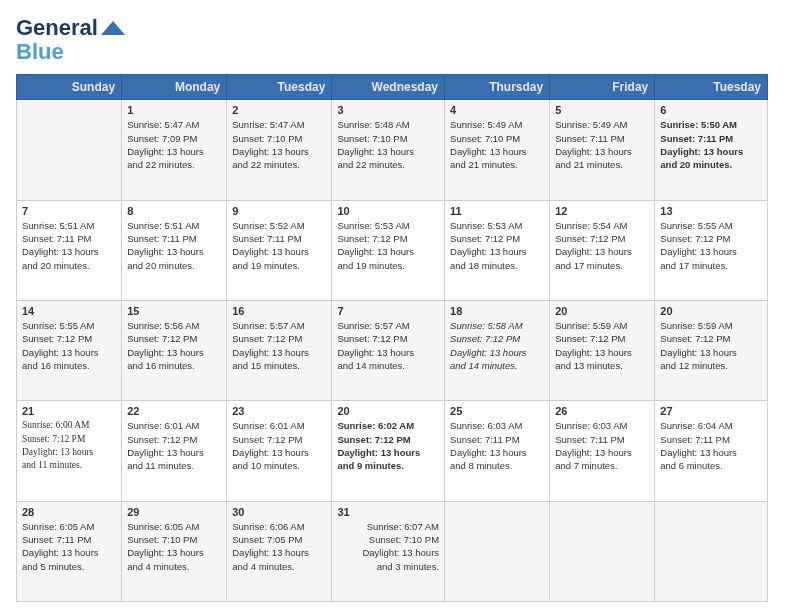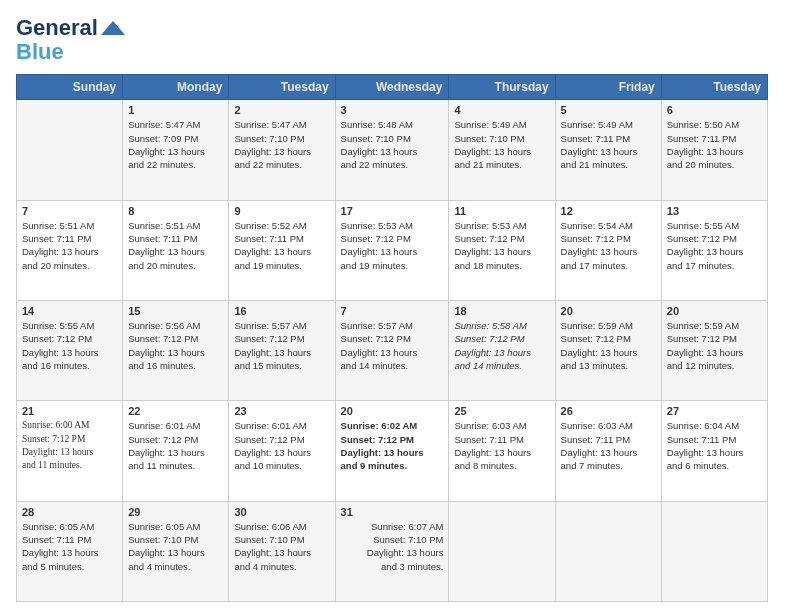--- a/index.html
+++ b/index.html
@@ -145,21 +145,21 @@
           </td>
           <td>
             <span class="day-num">5</span>
             <div class="day-info" style="white-space: pre-line;">Sunrise: 5:49 AM
 Sunset: 7:11 PM
 Daylight: 13 hours
 and 21 minutes.</div>
           </td>
           <td>
             <span class="day-num">6</span>
-            <div class="day-info" style="white-space: pre-line;">Sunrise: 5:50 AM
+            <div class="day-info" style="white-space: pre-line; font-weight: bold;">Sunrise: 5:50 AM
 Sunset: 7:11 PM
 Daylight: 13 hours
 and 20 minutes.</div>
           </td>
         </tr>
         <tr>
           <td>
             <span class="day-num">7</span>
             <div class="day-info" style="white-space: pre-line;">Sunrise: 5:51 AM
 Sunset: 7:11 PM
@@ -174,21 +174,21 @@
 and 20 minutes.</div>
           </td>
           <td>
             <span class="day-num">9</span>
             <div class="day-info" style="white-space: pre-line;">Sunrise: 5:52 AM
 Sunset: 7:11 PM
 Daylight: 13 hours
 and 19 minutes.</div>
           </td>
           <td>
-            <span class="day-num">17</span>
+            <span class="day-num">10</span>
             <div class="day-info" style="white-space: pre-line;">Sunrise: 5:53 AM
 Sunset: 7:12 PM
 Daylight: 13 hours
 and 19 minutes.</div>
           </td>
           <td>
             <span class="day-num">11</span>
             <div class="day-info" style="white-space: pre-line;">Sunrise: 5:53 AM
 Sunset: 7:12 PM
 Daylight: 13 hours
@@ -322,21 +322,21 @@
           <td>
             <span class="day-num">29</span>
             <div class="day-info" style="white-space: pre-line;">Sunrise: 6:05 AM
 Sunset: 7:10 PM
 Daylight: 13 hours
 and 4 minutes.</div>
           </td>
           <td>
             <span class="day-num">30</span>
             <div class="day-info" style="white-space: pre-line;">Sunrise: 6:06 AM
-Sunset: 7:10 PM
+Sunset: 7:05 PM
 Daylight: 13 hours
 and 4 minutes.</div>
           </td>
           <td>
             <span class="day-num">31</span>
             <div class="day-info" style="white-space: pre-line; text-align: right;">Sunrise: 6:07 AM
 Sunset: 7:10 PM
 Daylight: 13 hours
 and 3 minutes.</div>
           </td>

